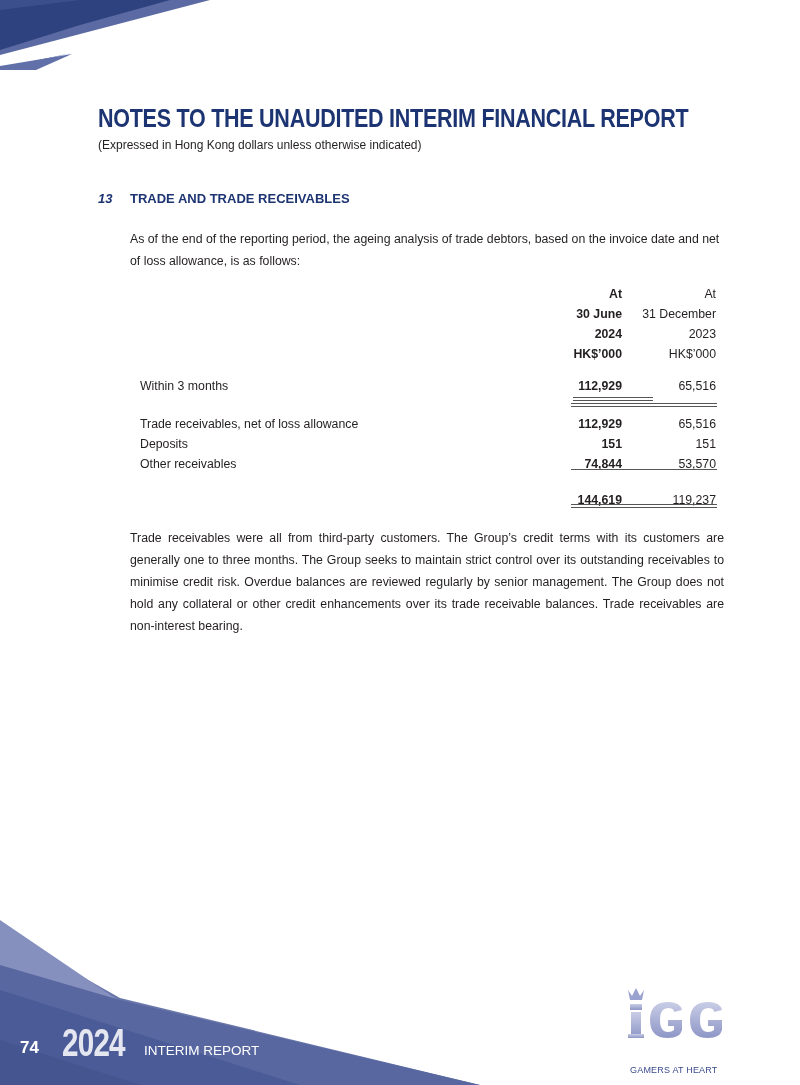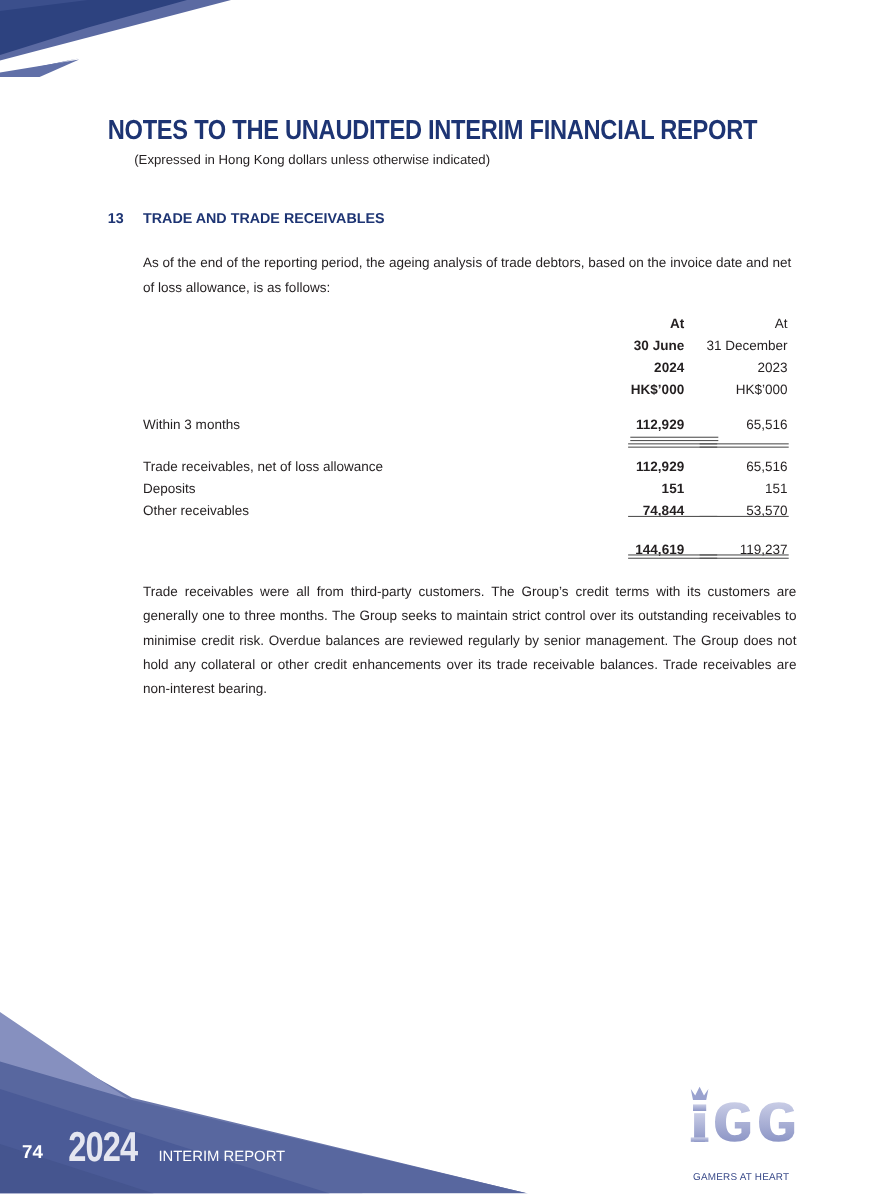--- a/index.html
+++ b/index.html
@@ -13,38 +13,38 @@
   .title {
     position: absolute; left: 98px; top: 104px;
     font-family: "Liberation Sans", sans-serif;
     font-weight: bold; font-size: 25px; letter-spacing: -0.3px;
     color: #1d3473;
     transform: scaleX(0.86); transform-origin: left top;
     white-space: nowrap;
   }
   .subtitle {
     position: absolute; left: 98px; top: 138px;
-    font-size: 12px; color: #231f20; margin-left: 24px;
+    font-size: 12px; color: #231f20;
   }
   .section-head {
     position: absolute; left: 98px; top: 191px;
     font-weight: bold; font-size: 13px; color: #1d3473;
   }
-  .section-head .num { display: inline-block; width: 32px; }
+  .section-head .num { display: inline-block; width: 32px; font-style: italic; }
   .para {
     position: absolute; left: 130px; width: 594px;
     font-size: 12.3px; line-height: 22px; color: #231f20;
   }
   .para.justify { text-align: justify; }
   .para1 { top: 228px; }
   .para2 { top: 527px; }
 
   .tbl { position: absolute; left: 130px; top: 284px; width: 590px; font-size: 12.3px; }
   .row { position: relative; height: 20px; line-height: 20px; }
-  .row .label { position: absolute; left: 0; }
+  .row .label { position: absolute; left: 10px; }
   .row .c1, .row .c2 { position: absolute; text-align: right; }
   .row .c1 { right: 98px; width: 90px; font-weight: bold; }
   .row .c2 { right: 4px; width: 90px; }
   .hdr .c2 { width: 120px; }
   .uline { position: absolute; height: 0; border-top: 1px solid #555; }
   .dline { position: absolute; height: 2px; border-top: 1px solid #555; border-bottom: 1px solid #555; }
 
   .footer-num {
     position: absolute; left: 20px; top: 1038px;
     font-weight: bold; font-size: 17px; color: #ffffff;

